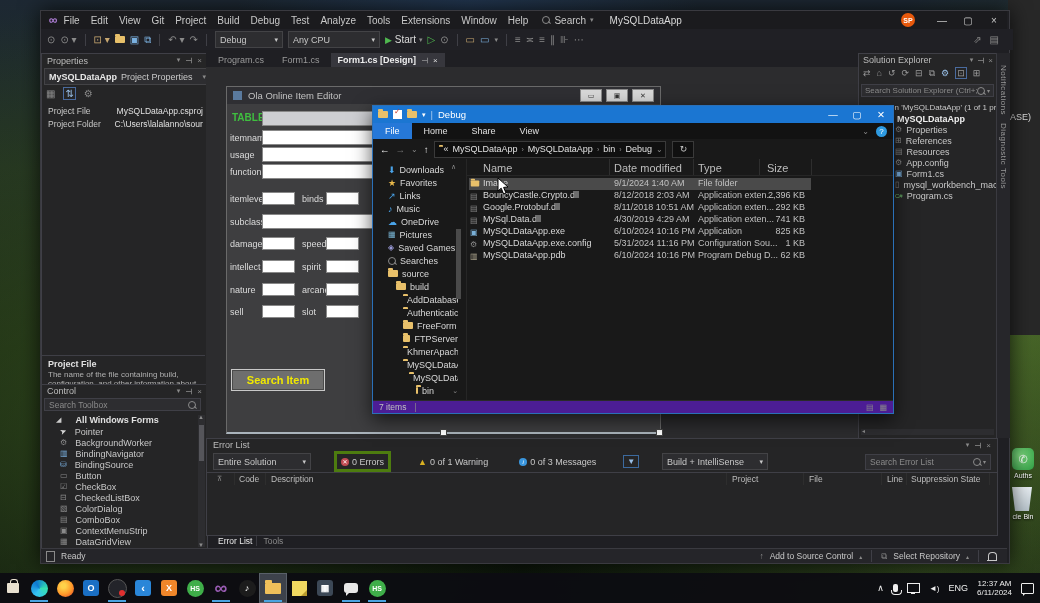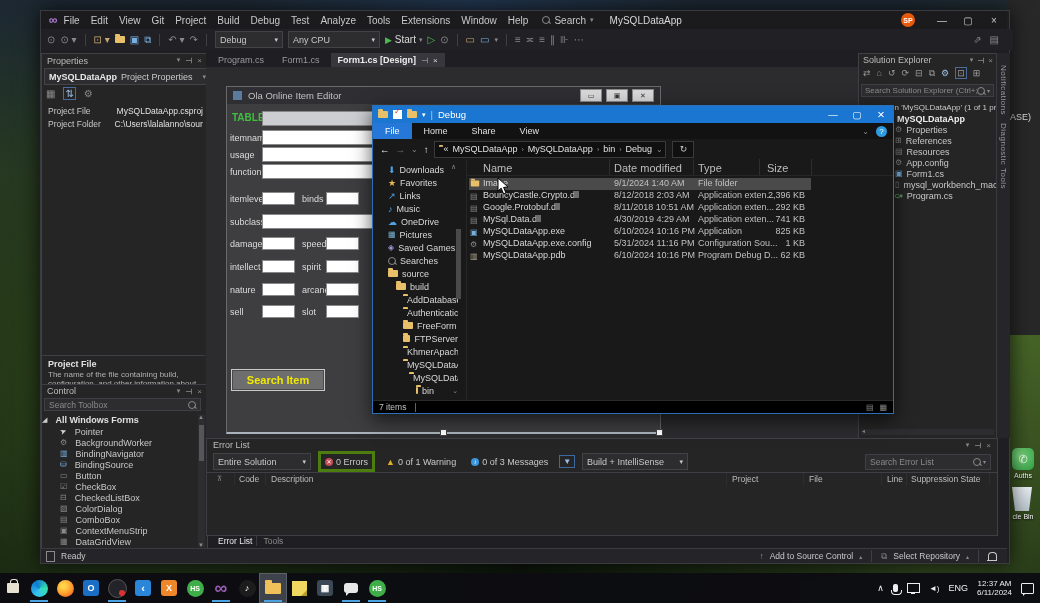--- a/index.html
+++ b/index.html
@@ -207,21 +207,21 @@
         <span style="margin-left:auto;display:flex;gap:5px">
           <span class="g" style="font-size:7px">▾</span>
           <span class="pin">⊤</span>
           <span class="g" style="font-size:8px">×</span>
         </span>
       </div>
       <div class="a r inbox" style="left:2px;top:13px;width:157px;height:13px;padding:0 4px;font-size:8.5px;justify-content:space-between;box-sizing:border-box">
         <span>Search Toolbox</span>
           <span class="mag"></span>
       </div>
-      <div class="a r" style="left:0;top:30px;gap:8px;font-size:9px;color:#e0e0e0">
+      <div class="a r" style="left:14px;top:30px;gap:14px;font-size:9px;color:#e0e0e0">
         <span style="font-size:7px;color:#ccc">◢</span>
         <span style="font-weight:bold">All Windows Forms</span>
       </div>
       <div class="trow" style="top:41px">
           <span style="margin-left:18px;margin-right:8px;display:inline-block;transform:rotate(-20deg);color:#d8d8d8;font-size:8px">➤</span>
           <span>Pointer</span>
         </div>
       <div class="trow" style="top:52px">
           <span class="g" style="margin-left:18px;margin-right:8px;font-size:8px">⚙</span>
           <span>BackgroundWorker</span>
@@ -417,21 +417,21 @@
 
     <div class="a pbx" style="left:165px;top:427px;width:790px;height:96px">
       <div class="r" style="height:12px;padding:0 6px">
         <span class="ptitle">Error List</span>
         <span style="margin-left:auto;display:flex;gap:5px">
           <span class="g" style="font-size:7px">▾</span>
           <span class="pin">⊤</span>
           <span class="g" style="font-size:8px">×</span>
         </span>
       </div>
-      <div class="a r" style="left:6px;top:14px;right:6px;height:17px;gap:7px">
+      <div class="a r" style="left:6px;top:14px;right:6px;height:17px;gap:23px">
         <div class="combo" style="width:88px;height:15px;justify-content:space-between">
             <span>Entire Solution</span>
             <span style="font-size:7px">▾</span>
           </div>
         <div class="badge" style="border:3px solid #4d7c0f">
             <span class="errdot">✕</span>
             <span>0 Errors</span>
           </div>
         <div class="badge">
             <span style="color:#d8b021;font-size:9px">▲</span>
@@ -678,21 +678,21 @@
         </div>
       <div class="frow" style="top:91px">
           <span class="fico" style="font-size:8px;color:#b0a890">▥</span>
           <span class="c1">MySQLDataApp.pdb</span>
           <span class="c2">6/10/2024 10:16 PM</span>
           <span class="c3">Program Debug D...</span>
           <span class="c4">62 KB</span>
         </div>
     </div>
 
-    <div class="a r" style="left:0;top:294px;right:0;height:12px;background:#000000;border-top:1px solid #2a2a2a;font-size:8.5px;color:#c0c0c0;padding:0 6px">
+    <div class="a r" style="left:0;top:294px;right:0;height:12px;background:#4c1d95;border-top:1px solid #2a2a2a;font-size:8.5px;color:#c0c0c0;padding:0 6px">
       <span>7 items</span>
       <span class="g" style="margin-left:8px">|</span>
       <span style="margin-left:auto;display:flex;gap:6px">
         <span class="g" style="font-size:8px">▤</span>
         <span class="g" style="font-size:8px">▦</span>
       </span>
     </div>
   </div>
 
   <svg class="a" style="left:497px;top:177px" width="12" height="18" viewBox="0 0 12 18">

